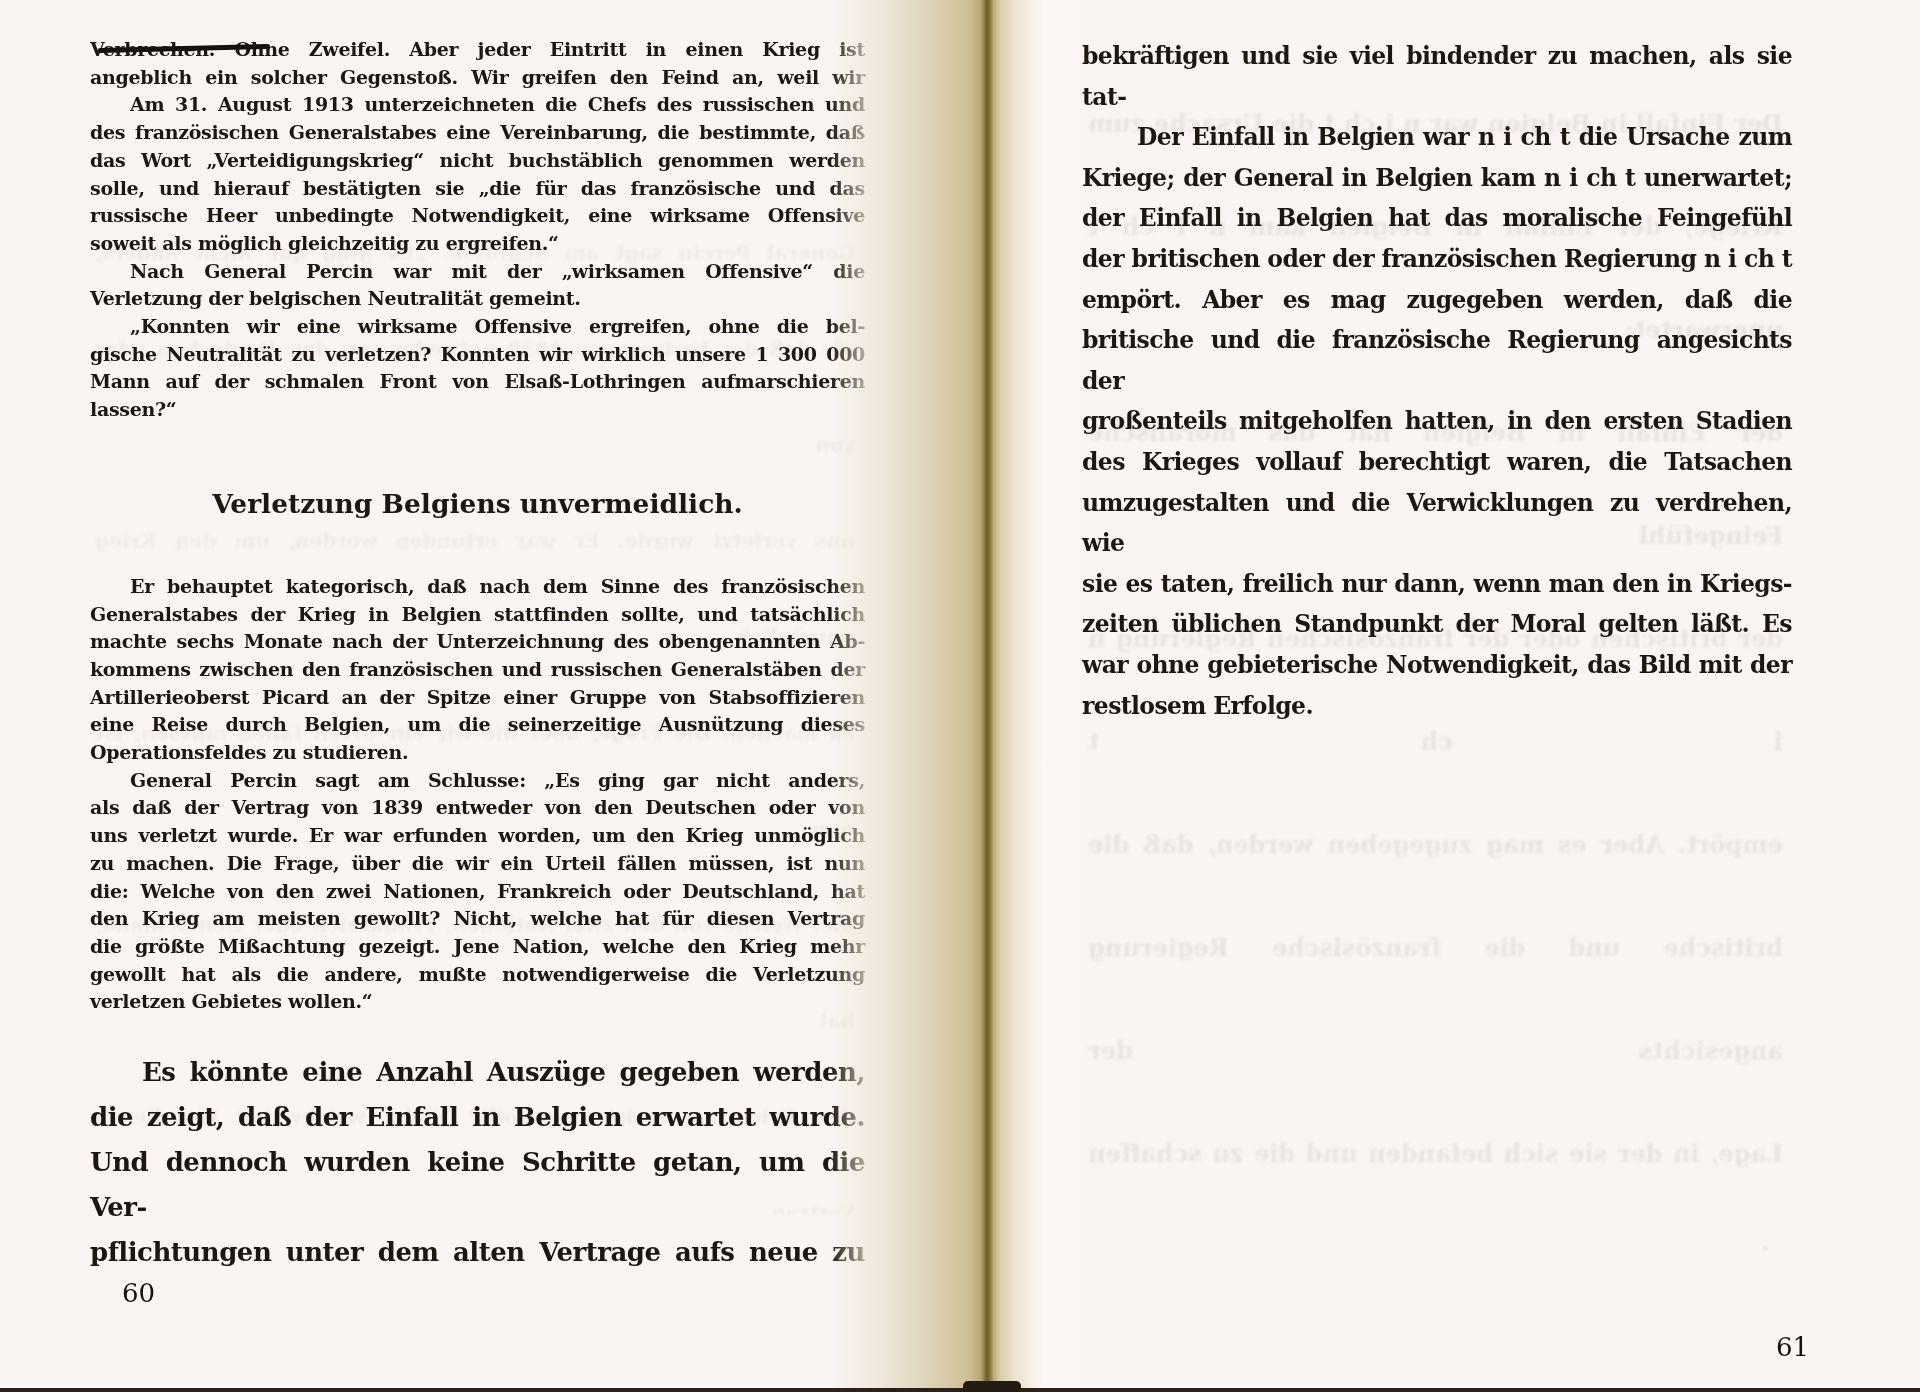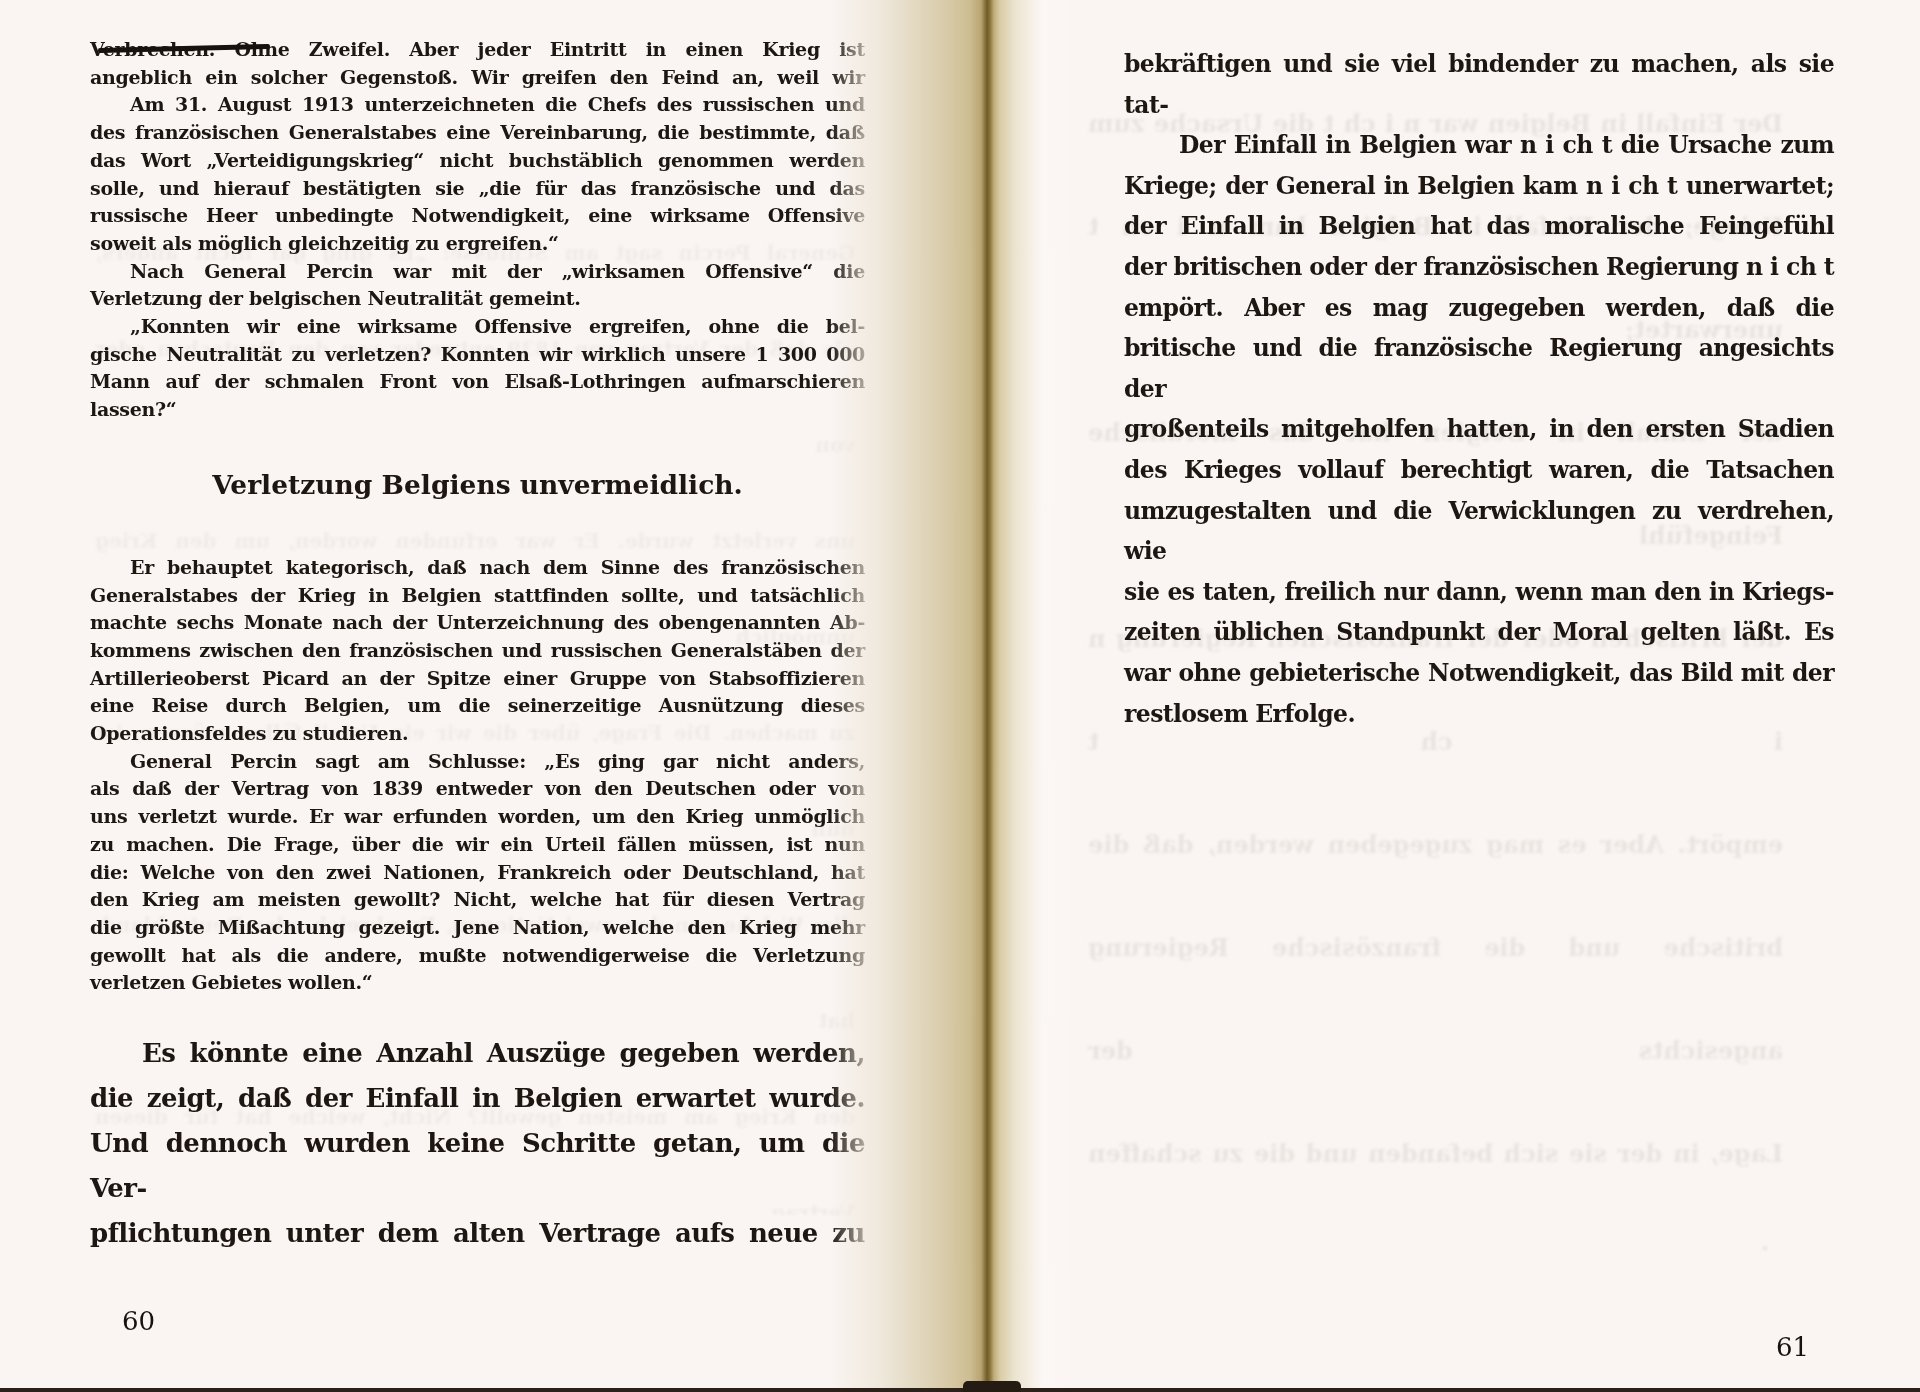--- a/index.html
+++ b/index.html
@@ -2,43 +2,43 @@
 <html><head>
 <meta charset="utf-8">
 <style>
   html,body{margin:0;padding:0;background:#faf5f3;}
   #canvas{position:relative;width:1920px;height:1392px;background:#faf5f3;overflow:hidden;
           font-family:"DejaVu Serif","Liberation Serif",serif;color:#1d1611;}
 
   
   .textcol{position:absolute;z-index:3;}
   #left-col{left:90px;top:36px;width:775px;}
-  #right-col{left:1082px;top:44px;width:710px;margin-left:42px;}
+  #right-col{left:1082px;top:36px;width:710px;}
 
   .block{margin:0;}
   .line{text-align:justify;text-align-last:justify;font-weight:bold;
         hyphens:none;word-break:normal;}
   .line.noj{text-align-last:left;}
   .line.ind{text-indent:40px;}
 
   .block.small .line{font-size:19px;line-height:27.7px;letter-spacing:-0.3px;}
   .block.large .line{font-size:26px;line-height:45px;letter-spacing:-0.5px;}
   #right-col .block.large .line{font-size:23.5px;line-height:40.6px;letter-spacing:-0.6px;}
   #right-col .block.large .line.ind{text-indent:55px;}
   #left-col .block.large{margin-top:34px;}
   #left-col .block.large .line.ind{text-indent:52px;}
 
-  .block.heading{margin:44px 0 52px 0;}
+  .block.heading{margin:63px 0 52px 0;}
   .block.heading .line{text-align:center;text-align-last:center;font-size:26.5px;
                        line-height:34px;letter-spacing:0;}
 
   
   .pagenum{position:absolute;z-index:3;font-size:26px;font-weight:500;color:#17120e;
            font-family:"DejaVu Serif","Liberation Serif",serif;}
-  #pagenum-left{left:122px;top:1306px;}
+  #pagenum-left{left:122px;top:1278px;}
   #pagenum-right{left:1776px;top:1332px;}
 
   
   .bleed{position:absolute;z-index:1;transform:scaleX(-1);filter:blur(1.8px);
          color:#7d6f5e;font-weight:bold;overflow:hidden;pointer-events:none;}
   #right-bleed{left:1088px;top:72px;width:695px;height:1180px;opacity:.13;}
   #right-bleed .bleedline{font-size:24px;line-height:103px;text-align:justify;text-align-last:justify;}
   #left-bleed{left:95px;top:205px;width:760px;height:1010px;opacity:.08;}
   #left-bleed .bleedline{font-size:20px;line-height:96px;text-align:justify;text-align-last:justify;}
 

